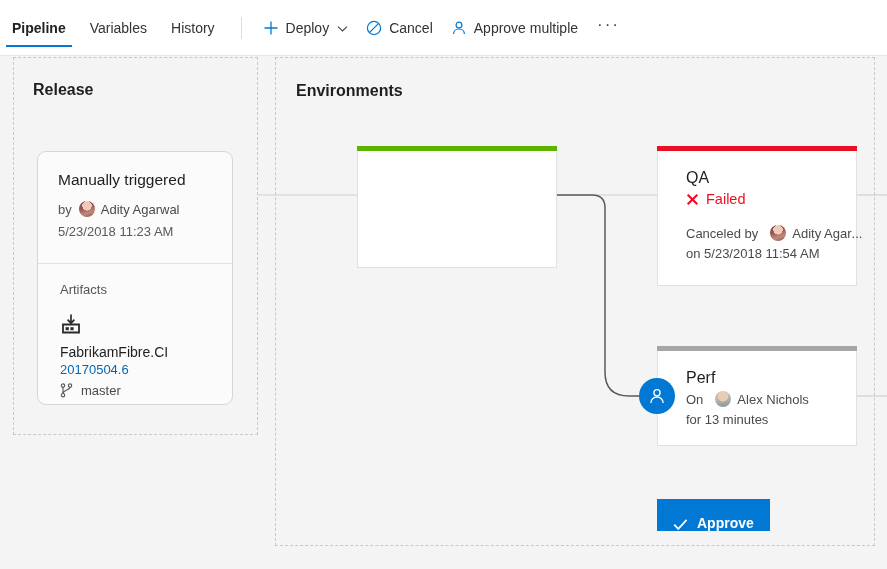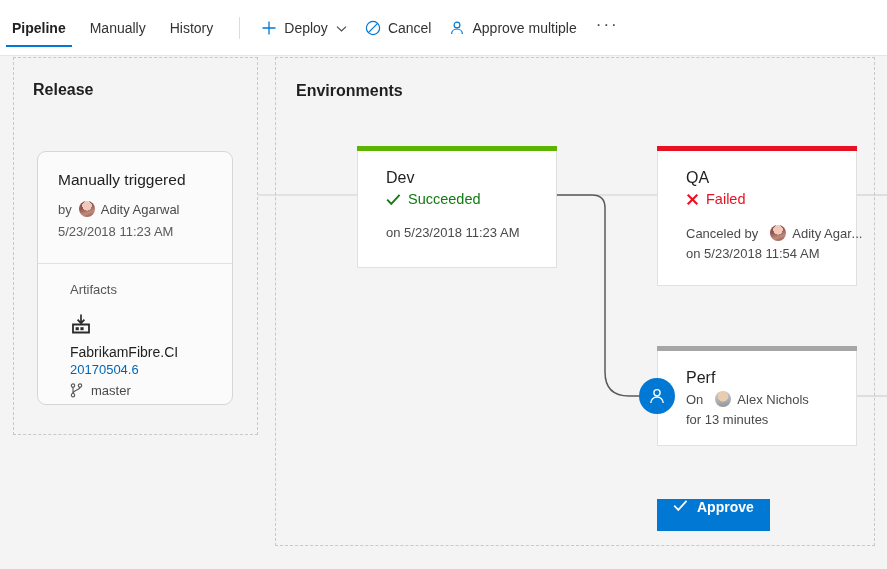--- a/index.html
+++ b/index.html
@@ -138,21 +138,21 @@
   }
   .rc-by .lbl { margin-right: 7px; color: #555; }
   .rc-date { font-size: 13px; color: #5a5a5a; }
   .rc-divider {
     position: absolute;
     left: 0; right: 0;
     top: 111px;
     height: 1px;
     background: #e2e2e2;
   }
-  .rc-bottom { position: absolute; left: 12px; top: 112px; right: 0; padding: 18px 20px 0 20px; box-sizing: border-box; }
+  .rc-bottom { position: absolute; left: 2px; top: 112px; right: 0; padding: 18px 20px 0 20px; box-sizing: border-box; }
   .rc-artifacts-lbl { font-size: 13px; color: #555; margin-bottom: 16px; }
   .rc-artifact-icon { margin-bottom: 5px; }
   .rc-artifact-name { font-size: 14px; color: #1f1f1f; margin-bottom: 2px; }
   .rc-artifact-ver { font-size: 13px; color: #0067b8; cursor: pointer; margin-bottom: 6px; }
   .rc-branch { display: flex; align-items: center; font-size: 13px; color: #4a4a4a; }
   .rc-branch .bi { margin-right: 8px; display: inline-flex; }
 
   
   .avatar {
     width: 16px; height: 16px;
@@ -228,38 +228,38 @@
 
   
   #approve-btn {
     position: absolute;
     left: 657px; top: 499px;
     height: 32px;
     background: #0078d4;
     color: #ffffff;
     border: none;
     display: flex;
-    align-items: flex-start;
+    align-items: flex-end;
     padding: 0 16px;
     font-family: "Liberation Sans", sans-serif;
     font-size: 14px;
     font-weight: bold;
     cursor: pointer;
   }
   #approve-btn .ck { margin-right: 9px; display: inline-flex; align-items: center; }
 </style>
 </head>
 <body>
 
 <div class="toolbar">
   <div class="tab active">
     <span>Pipeline</span>
   </div>
   <div class="tab">
-    <span>Manually</span>
+    <span>Variables</span>
   </div>
   <div class="tab">
     <span>History</span>
   </div>
 
   <div class="tbsep"></div>
 
   <div class="tbitem">
     <span class="ic">
       <svg width="16" height="16" viewBox="0 0 16 16">
@@ -352,32 +352,20 @@
       <span>master</span>
     </div>
   </div>
 </div>
 
 <div class="panel" id="env-panel"></div>
 <div class="panel-title" id="env-title" style="left:296px; top:82px;">Environments</div>
 
 <div class="env-card" id="card-dev">
   <div class="env-bar" style="background:#5cb300"></div>
-  <div class="env-body">
-    <div class="env-name">Dev</div>
-    <div class="env-status" style="color:#107c10">
-      <span class="sic">
-        <svg width="15" height="13" viewBox="0 0 15 13">
-            <path d="M1.2 6.6l4.1 4.3L13.6 1.9" stroke="#107c10" stroke-width="1.9" fill="none"></path>
-          </svg>
-      </span>
-      <span>Succeeded</span>
-    </div>
-    <div class="env-line">on 5/23/2018 11:23 AM</div>
-  </div>
 </div>
 
 <div class="env-card" id="card-qa">
   <div class="env-bar" style="background:#e81123"></div>
   <div class="env-body">
     <div class="env-name">QA</div>
     <div class="env-status" style="color:#e81123">
       <span class="sic">
         <svg width="13" height="13" viewBox="0 0 13 13">
           <path d="M1.7 1.7L11.3 11.3M11.3 1.7L1.7 11.3" stroke="#e81123" stroke-width="2.1"></path>

